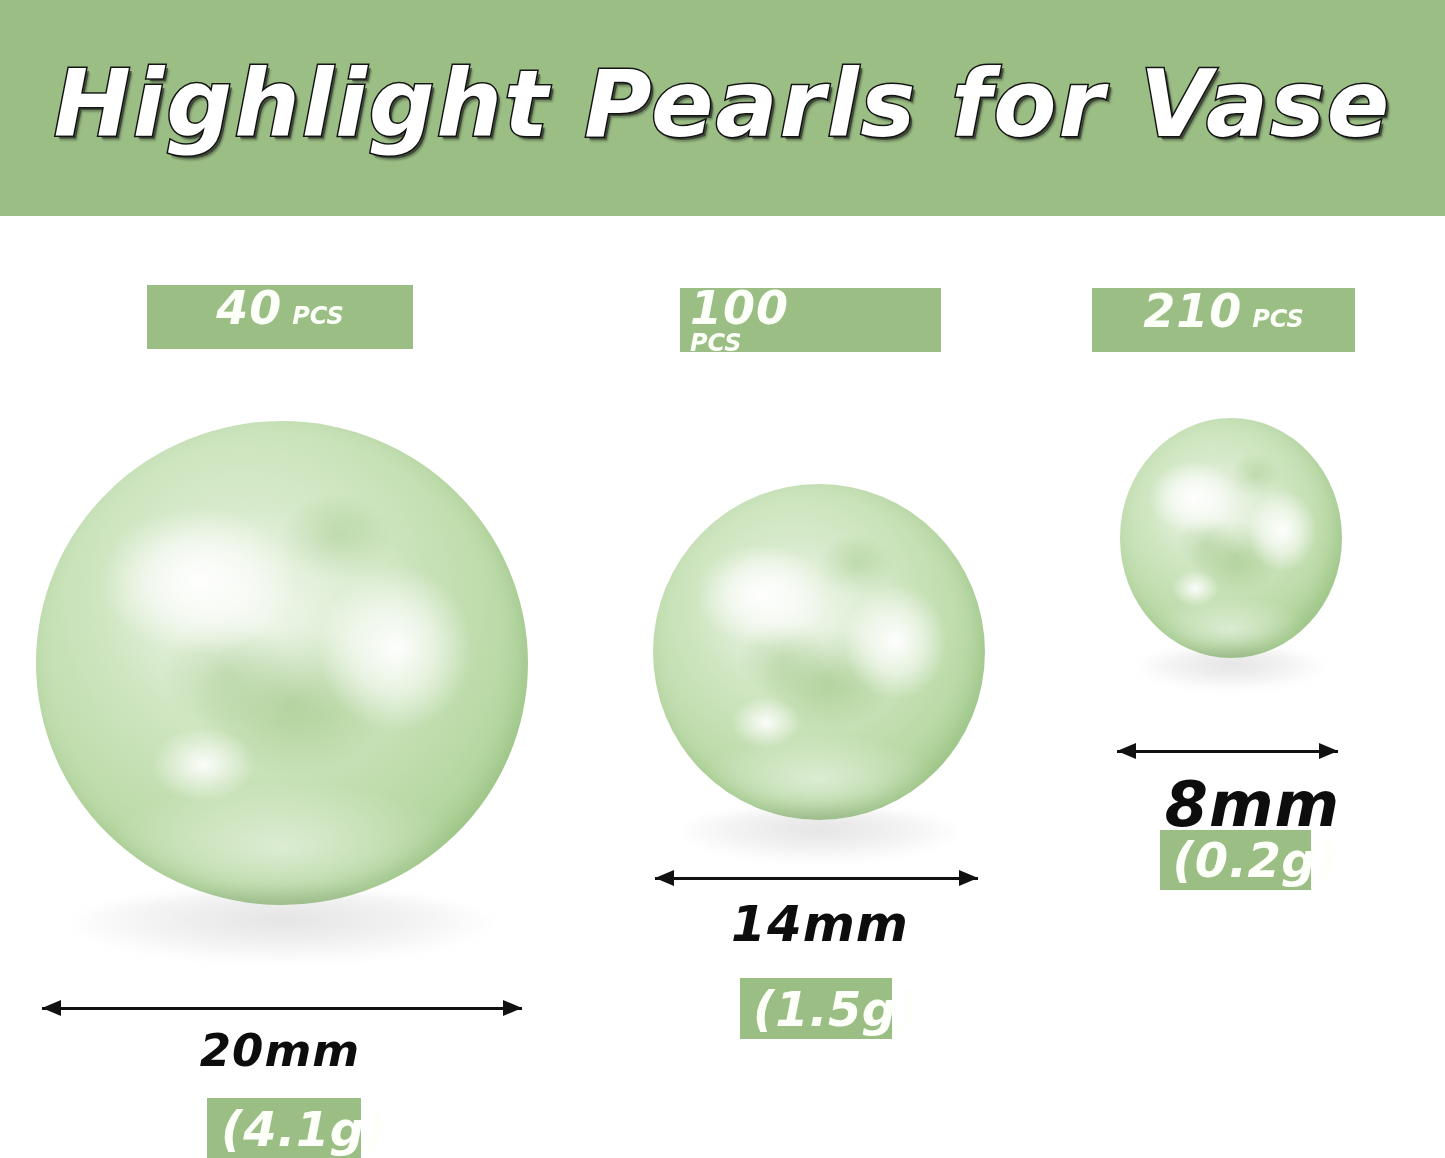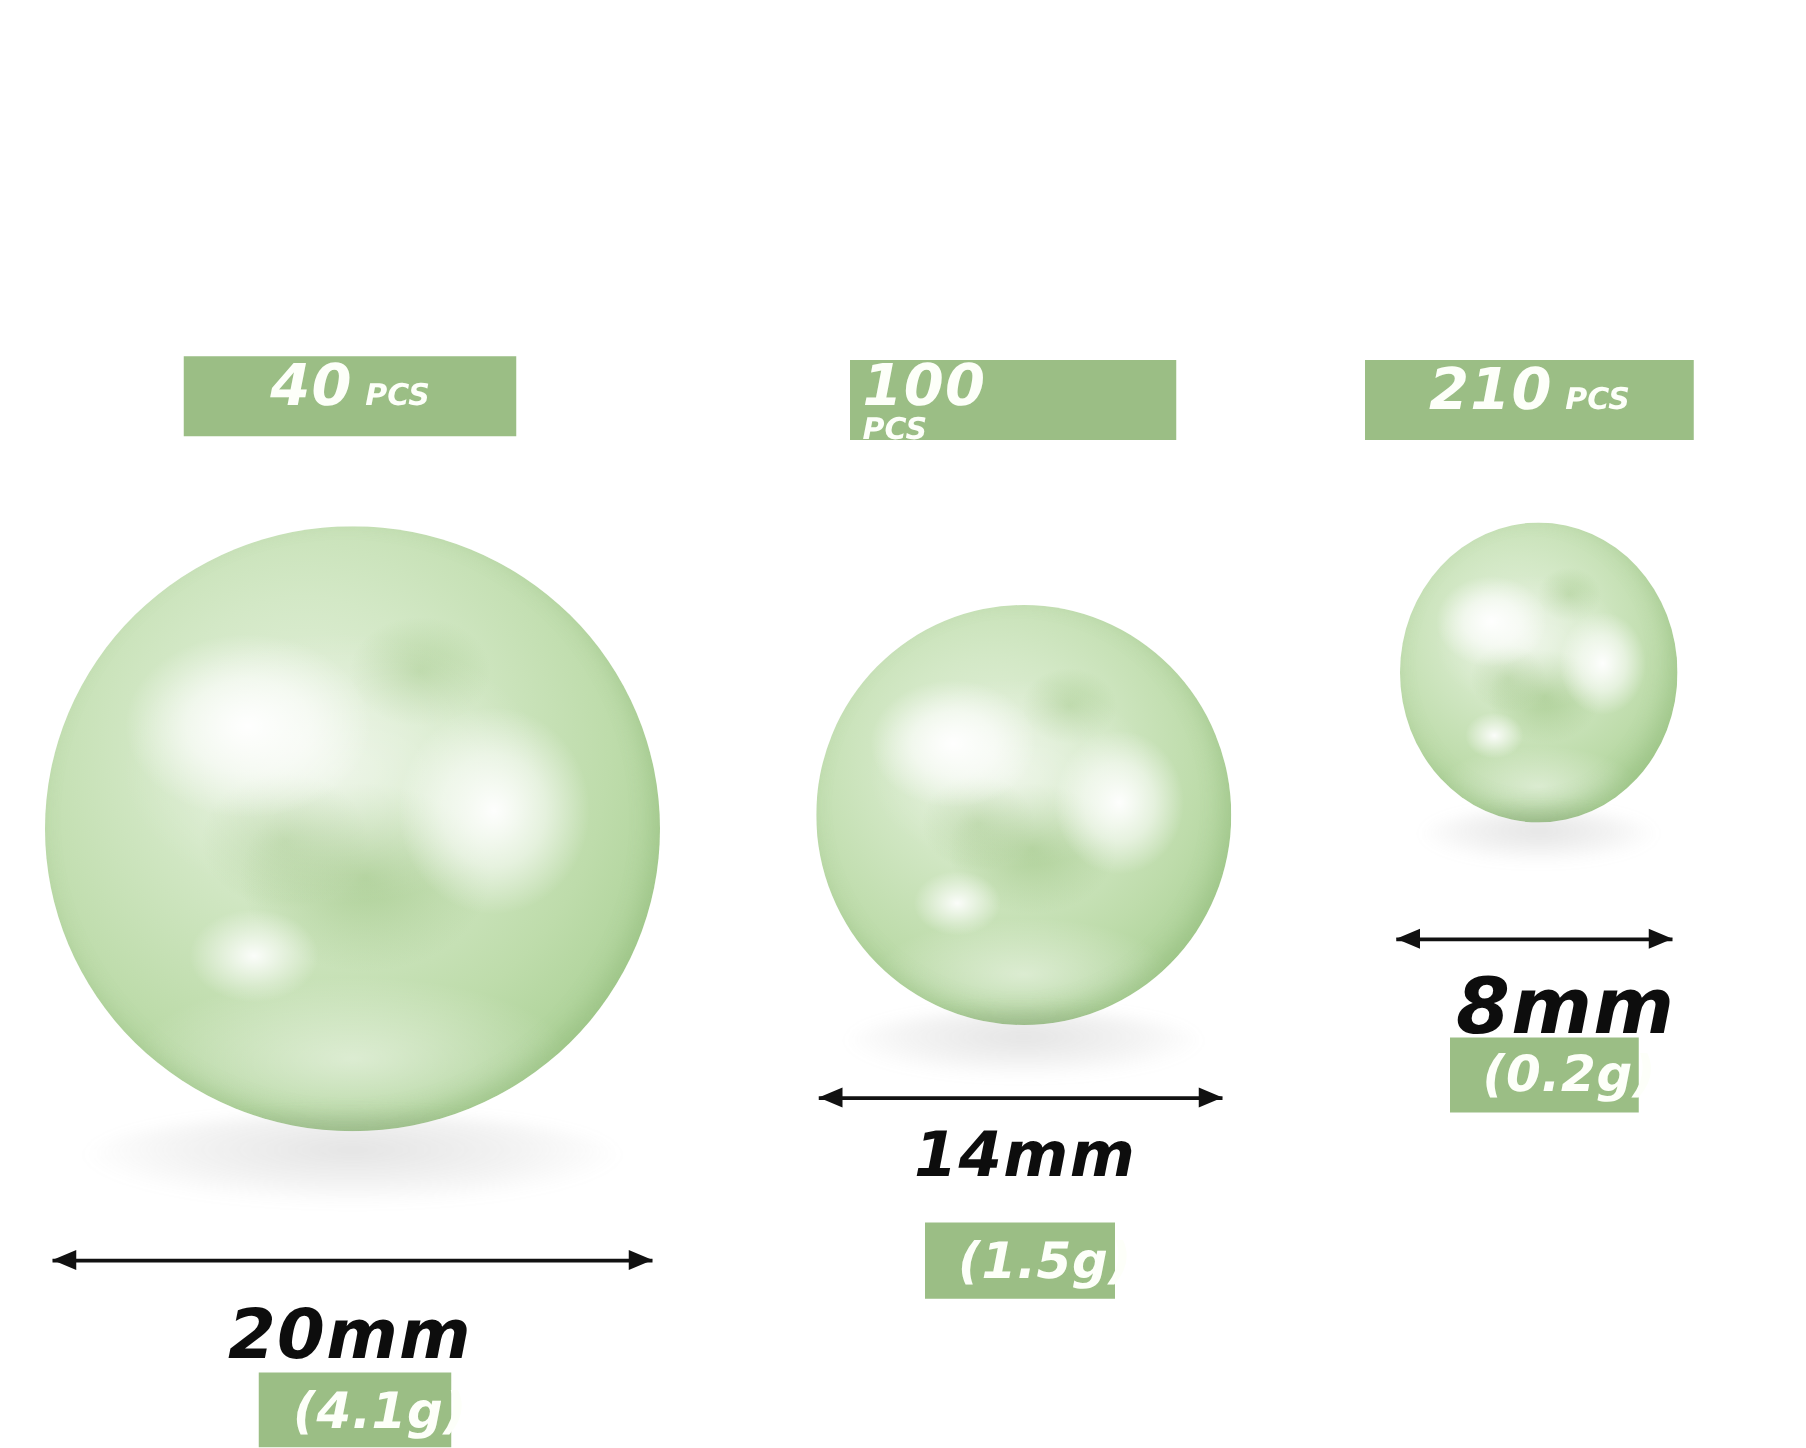--- a/index.html
+++ b/index.html
@@ -118,43 +118,46 @@
   #arrow-b{left:35px;top:653px;width:323px;}
   #arrow-c{left:57px;top:526px;width:221px;}
 
   
   .mm-label{
     position:absolute;text-align:center;
     font-family:"DejaVu Sans", sans-serif;
     font-style:italic;font-weight:bold;
     color:#0d0d0d;white-space:nowrap;
   }
-  #mm-a{left:0;top:808px;width:560px;font-size:55px;letter-spacing:1px;margin-top:11px;}
+  #mm-a{left:0;top:808px;width:560px;font-size:45px;letter-spacing:1px;}
   #mm-b{left:0;top:679px;width:400px;font-size:50px;letter-spacing:1px;}
   #mm-c{left:0;top:552px;width:385px;font-size:62px;letter-spacing:1px;}
 
   
   .weight-badge{
     position:absolute;background:#9bbe85;
     display:flex;align-items:center;justify-content:center;
     color:#fdfff9;
     font-family:"DejaVu Sans", sans-serif;
     font-style:italic;font-weight:bold;
-    font-size:40px;letter-spacing:0.5px;
+    font-size:48px;letter-spacing:0.5px;
     white-space:nowrap;box-sizing:border-box;padding-left:40px;
   }
   #wt-a{left:207px;top:882px;width:154px;height:62px;}
   #wt-b{left:120px;top:742px;width:152px;height:61px;margin-top:20px;}
   #wt-c{left:100px;top:614px;width:151px;height:60px;}
 </style>
 </head>
 <body>
 
 <div class="page">
 
+  <div class="banner">
+    <div class="banner-title">Highlight Pearls for Vase</div>
+  </div>
 
   <div class="stage">
 
     <div class="col col-a">
 
       <div class="pcs-badge" id="pcs-a">
         <span class="pcs-num">40</span>
         <span class="pcs-unit">PCS</span>
       </div>
 

